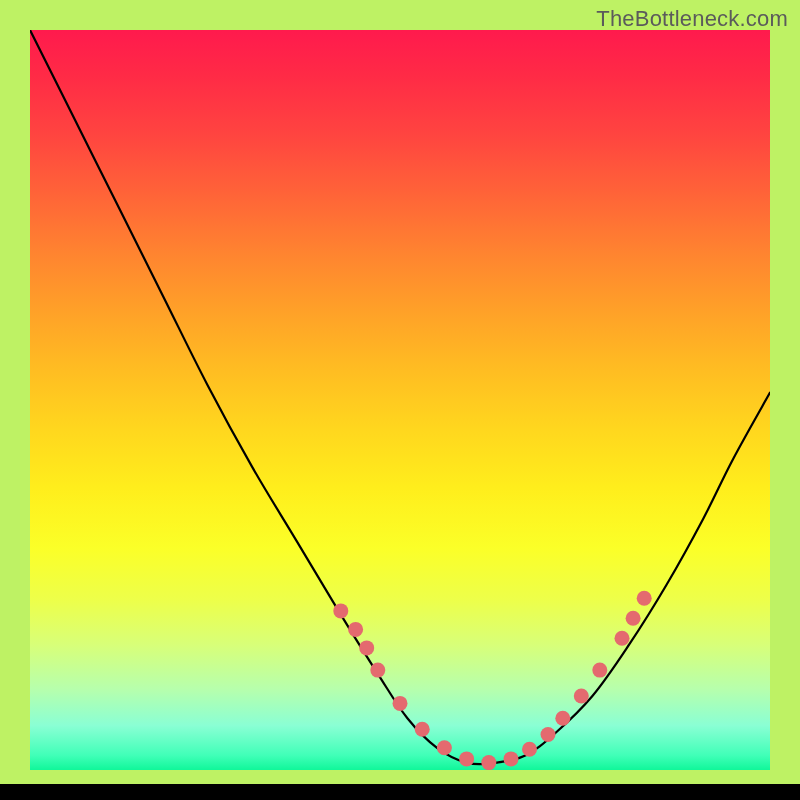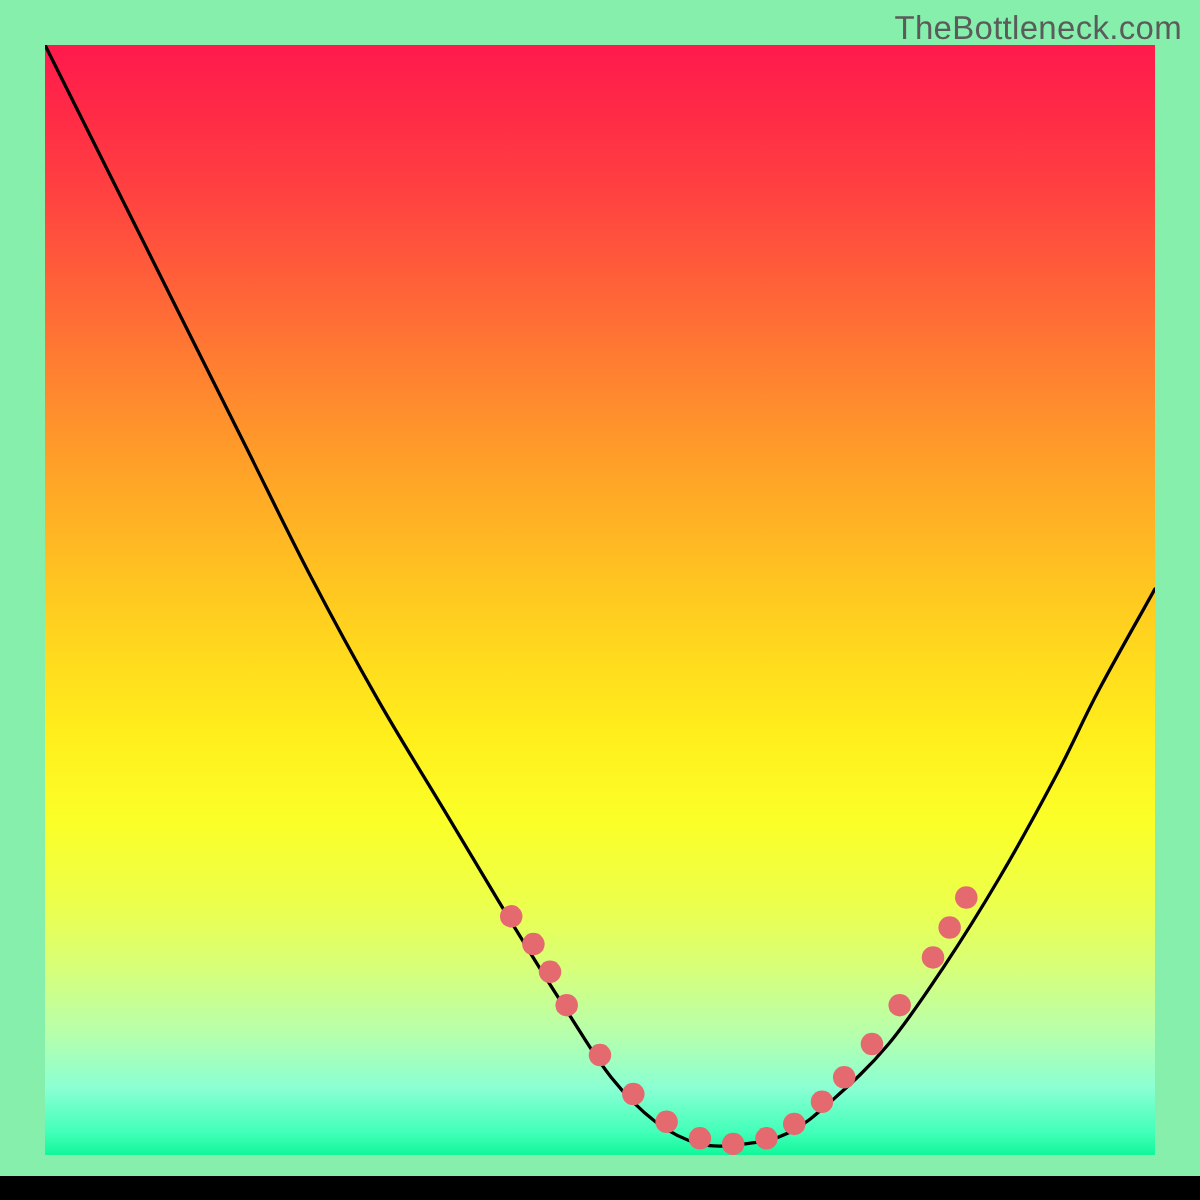--- a/index.html
+++ b/index.html
@@ -7,21 +7,21 @@
     padding: 0;
     width: 800px;
     height: 800px;
     background: #000;
     overflow: hidden;
   }
   .frame {
     position: absolute;
     left: 0; top: 0;
     width: 800px; height: 784px;
-    background: #86efac;
+    background: #bef264;
   }
   .plot {
     position: absolute;
     left: 30px;
     top: 30px;
     width: 740px;
     height: 740px;
     background: linear-gradient(to bottom,
       #ff1a4d 0%,
       #ff2a46 6%,

